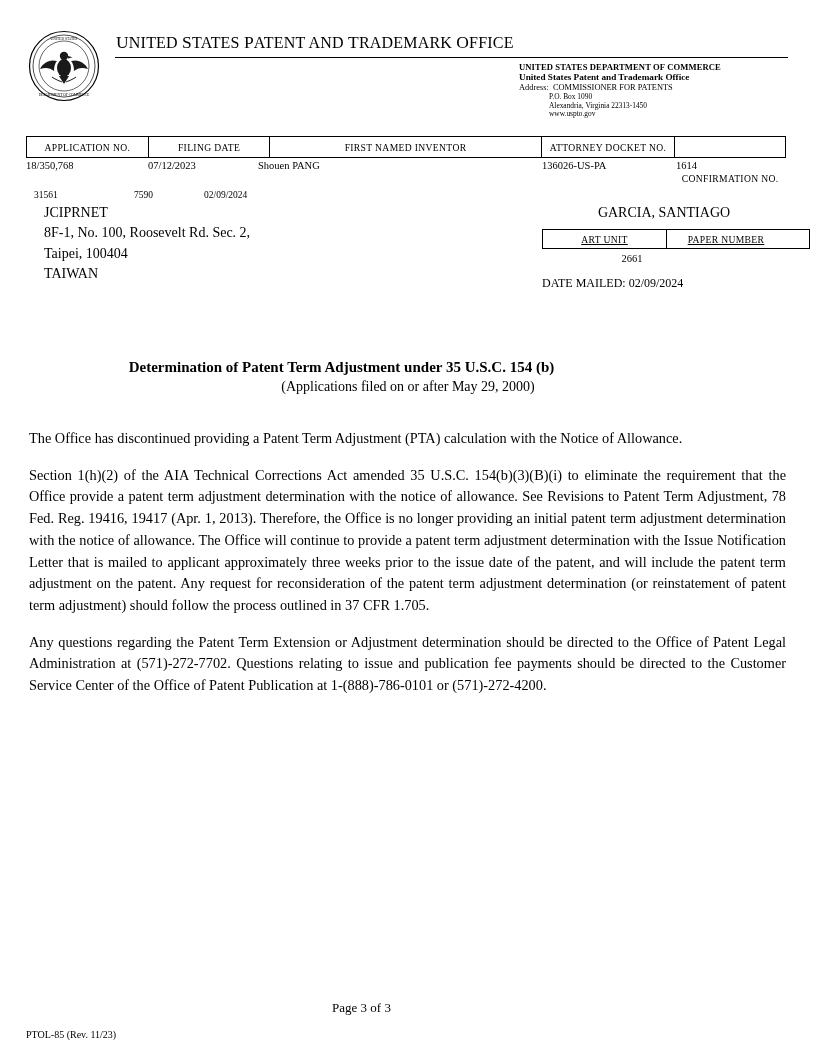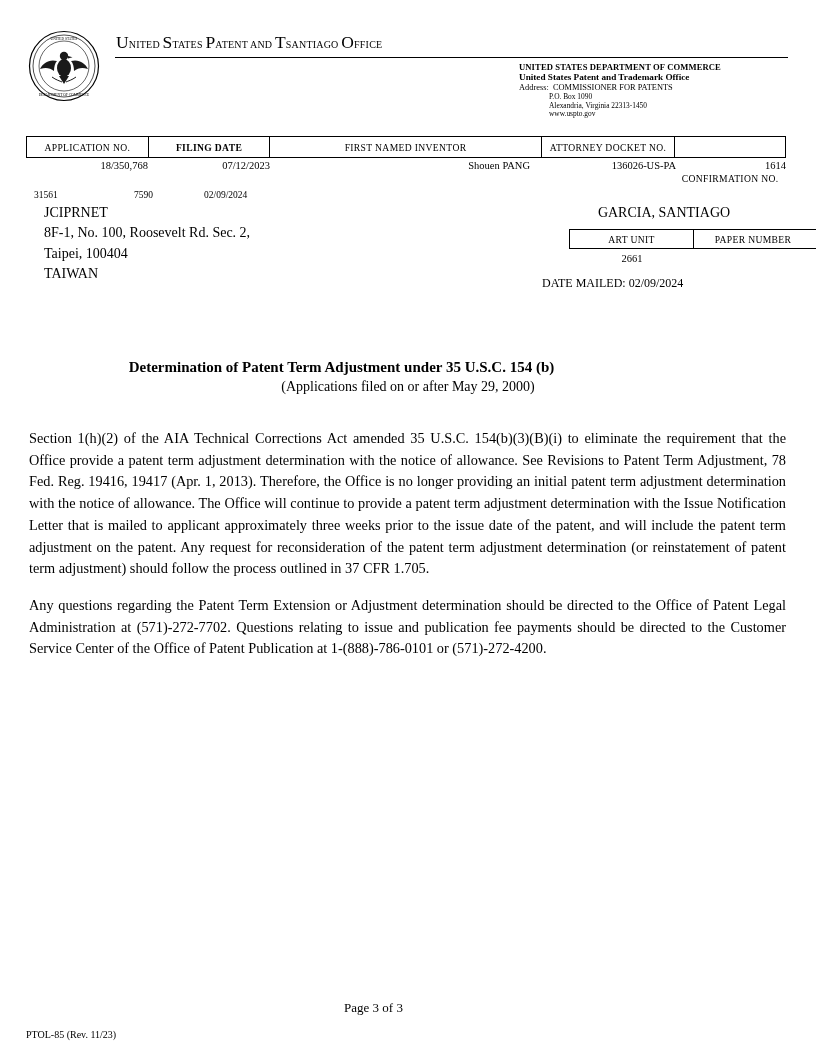--- a/index.html
+++ b/index.html
@@ -43,21 +43,21 @@
   .office-title {
     position: absolute;
     left: 90px;
     top: 6px;
     font-family: "Liberation Serif", serif;
     font-size: 17.5px;
     letter-spacing: 0.2px;
     white-space: nowrap;
   }
   .office-title .cap { font-size: 17.5px; }
-  .office-title .sc { font-size: 10px; }
+  .office-title .sc { font-size: 16px; }
 
   .title-rule {
     position: absolute;
     left: 89px;
     top: 31px;
     width: 673px;
     border-top: 1.3px solid #000;
   }
 
   .commerce-block {
@@ -107,36 +107,36 @@
     align-items: center;
     justify-content: center;
     font-size: 9.6px;
     letter-spacing: 0.35px;
     border-right: 1.2px solid #000;
     box-sizing: border-box;
     height: 100%;
   }
   .info-head .cell:last-child { border-right: none; }
   .c-appno   { width: 122px; }
-  .c-filing  { width: 122px; font-weight: bold; }
+  .c-filing  { width: 122px; }
   .c-inventor{ width: 272px; }
   .c-docket  { width: 134px; }
   .c-confirm { width: 110px; margin-top: 31px; }
 
   .info-values {
     position: absolute;
     left: 26px;
     top: 160px;
     width: 760px;
     height: 16px;
   }
   .info-values .cell {
     position: absolute;
     font-size: 10.5px;
-    text-align: right;
+    text-align: left;
     white-space: nowrap;
   }
   .v-appno   { left: 0px;   width: 122px; }
   .v-filing  { left: 122px; width: 122px; }
   .v-inventor{ left: 232px; width: 272px; }
   .v-docket  { left: 516px; width: 134px; }
   .v-confirm { left: 650px; width: 110px; }
 
   
   .addr-codes {
@@ -177,27 +177,28 @@
   .examiner-name {
     position: absolute;
     left: 542px;
     top: 205px;
     width: 244px;
     text-align: center;
     font-size: 14px;
   }
   .artunit-row {
     position: absolute;
-    left: 569px;
+    left: 542px;
     top: 229px;
-    width: 248px;
+    width: 268px;
     height: 20px;
     border: 1.2px solid #000;
     box-sizing: border-box;
     display: flex;
+    text-decoration: underline;
   }
   .artunit-row .cell {
     display: flex;
     align-items: center;
     justify-content: center;
     font-size: 9.6px;
     letter-spacing: 0.35px;
     box-sizing: border-box;
     height: 100%;
   }
@@ -259,21 +260,20 @@
   .nojust { text-align: left !important; }
 
   
   .page-number {
     position: absolute;
     left: 0;
     top: 1000px;
     width: 723px;
     text-align: center;
     font-size: 13px;
-    padding-left: 12px;
   }
   .form-code {
     position: absolute;
     left: 26px;
     top: 1029px;
     font-size: 10px;
   }
 </style>
 </head>
 <body>
@@ -304,21 +304,21 @@
           <path d="M48 47 C 44 50, 40 51, 38 52" stroke="#1a1a1a" stroke-width="1" fill="none"></path>
         </g>
         <g fill="#000" font-family="Liberation Serif, serif" font-size="3.6">
           <text x="36" y="10" text-anchor="middle">UNITED STATES</text>
           <text x="36" y="66" text-anchor="middle">DEPARTMENT OF COMMERCE</text>
         </g>
       </svg>
     </div>
 
     <div class="office-title">
-      <span class="cap">U</span><span class="sc">NITED </span><span class="cap">S</span><span class="sc">TATES </span><span class="cap">P</span><span class="sc">ATENT AND </span><span class="cap">T</span><span class="sc">SANTIAGO </span><span class="cap">O</span><span class="sc">FFICE</span>
+      <span class="cap">U</span><span class="sc">NITED </span><span class="cap">S</span><span class="sc">TATES </span><span class="cap">P</span><span class="sc">ATENT AND </span><span class="cap">T</span><span class="sc">RADEMARK </span><span class="cap">O</span><span class="sc">FFICE</span>
     </div>
 
     <div class="title-rule"></div>
 
     <div class="commerce-block">
       <div class="l1">UNITED STATES DEPARTMENT OF COMMERCE</div>
       <div class="l2">United States Patent and Trademark Office</div>
       <div class="l3"><span>Address:</span>&nbsp;&nbsp;<span>COMMISSIONER FOR PATENTS</span></div>
       <div class="l4">P.O. Box 1090</div>
       <div class="l5">Alexandria, Virginia 22313-1450</div>
@@ -364,20 +364,21 @@
     <div class="cell c-paper">PAPER NUMBER</div>
   </div>
   <div class="artunit-val">2661</div>
 
   <div class="date-mailed">DATE MAILED: 02/09/2024</div>
 
   <div class="doc-title">Determination of Patent Term Adjustment under 35 U.S.C. 154 (b)</div>
   <div class="doc-subtitle">(Applications filed on or after May 29, 2000)</div>
 
   <div class="body-text">
+    <p class="nojust">The Office has discontinued providing a Patent Term Adjustment (PTA) calculation with the Notice of Allowance.</p>
     <p>Section 1(h)(2) of the AIA Technical Corrections Act amended 35 U.S.C. 154(b)(3)(B)(i) to eliminate the requirement that the Office provide a patent term adjustment determination with the notice of allowance. See Revisions to Patent Term Adjustment, 78 Fed. Reg. 19416, 19417 (Apr. 1, 2013). Therefore, the Office is no longer providing an initial patent term adjustment determination with the notice of allowance. The Office will continue to provide a patent term adjustment determination with the Issue Notification Letter that is mailed to applicant approximately three weeks prior to the issue date of the patent, and will include the patent term adjustment on the patent. Any request for reconsideration of the patent term adjustment determination (or reinstatement of patent term adjustment) should follow the process outlined in 37 CFR 1.705.</p>
     <p>Any questions regarding the Patent Term Extension or Adjustment determination should be directed to the Office of Patent Legal Administration at (571)-272-7702. Questions relating to issue and publication fee payments should be directed to the Customer Service Center of the Office of Patent Publication at 1-(888)-786-0101 or (571)-272-4200.</p>
   </div>
 
   <div class="page-number">Page 3 of 3</div>
   <div class="form-code">PTOL-85 (Rev. 11/23)</div>
 
 </div>
 
 </body></html>

